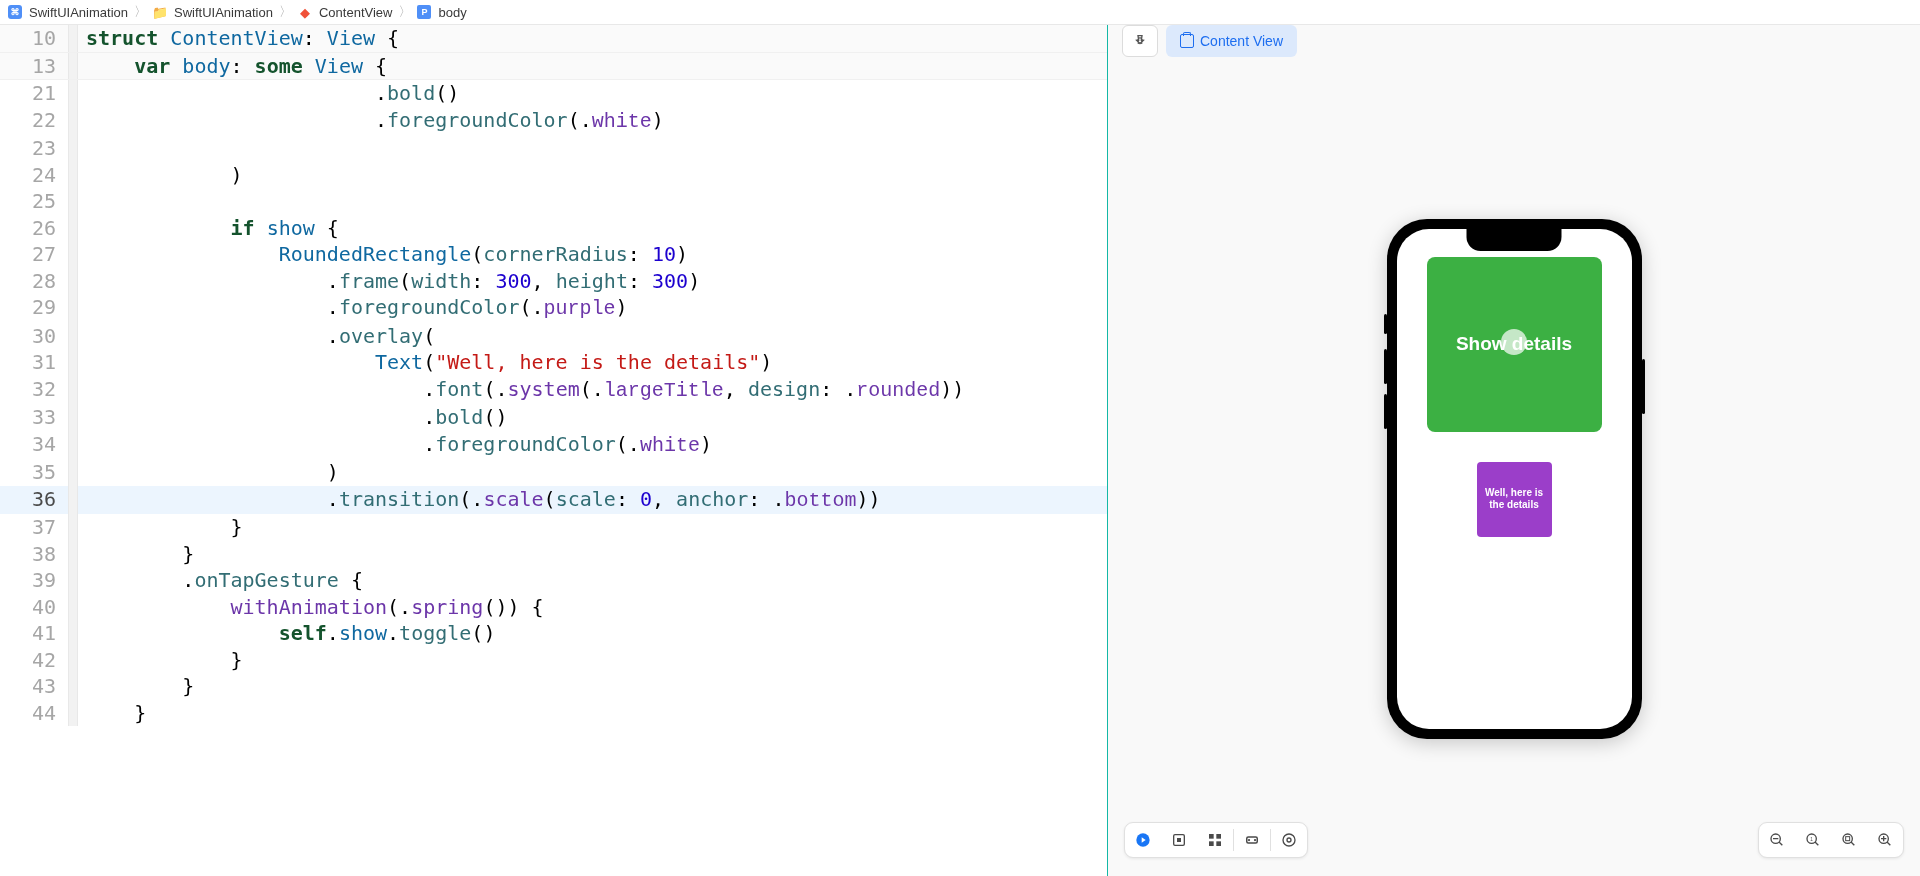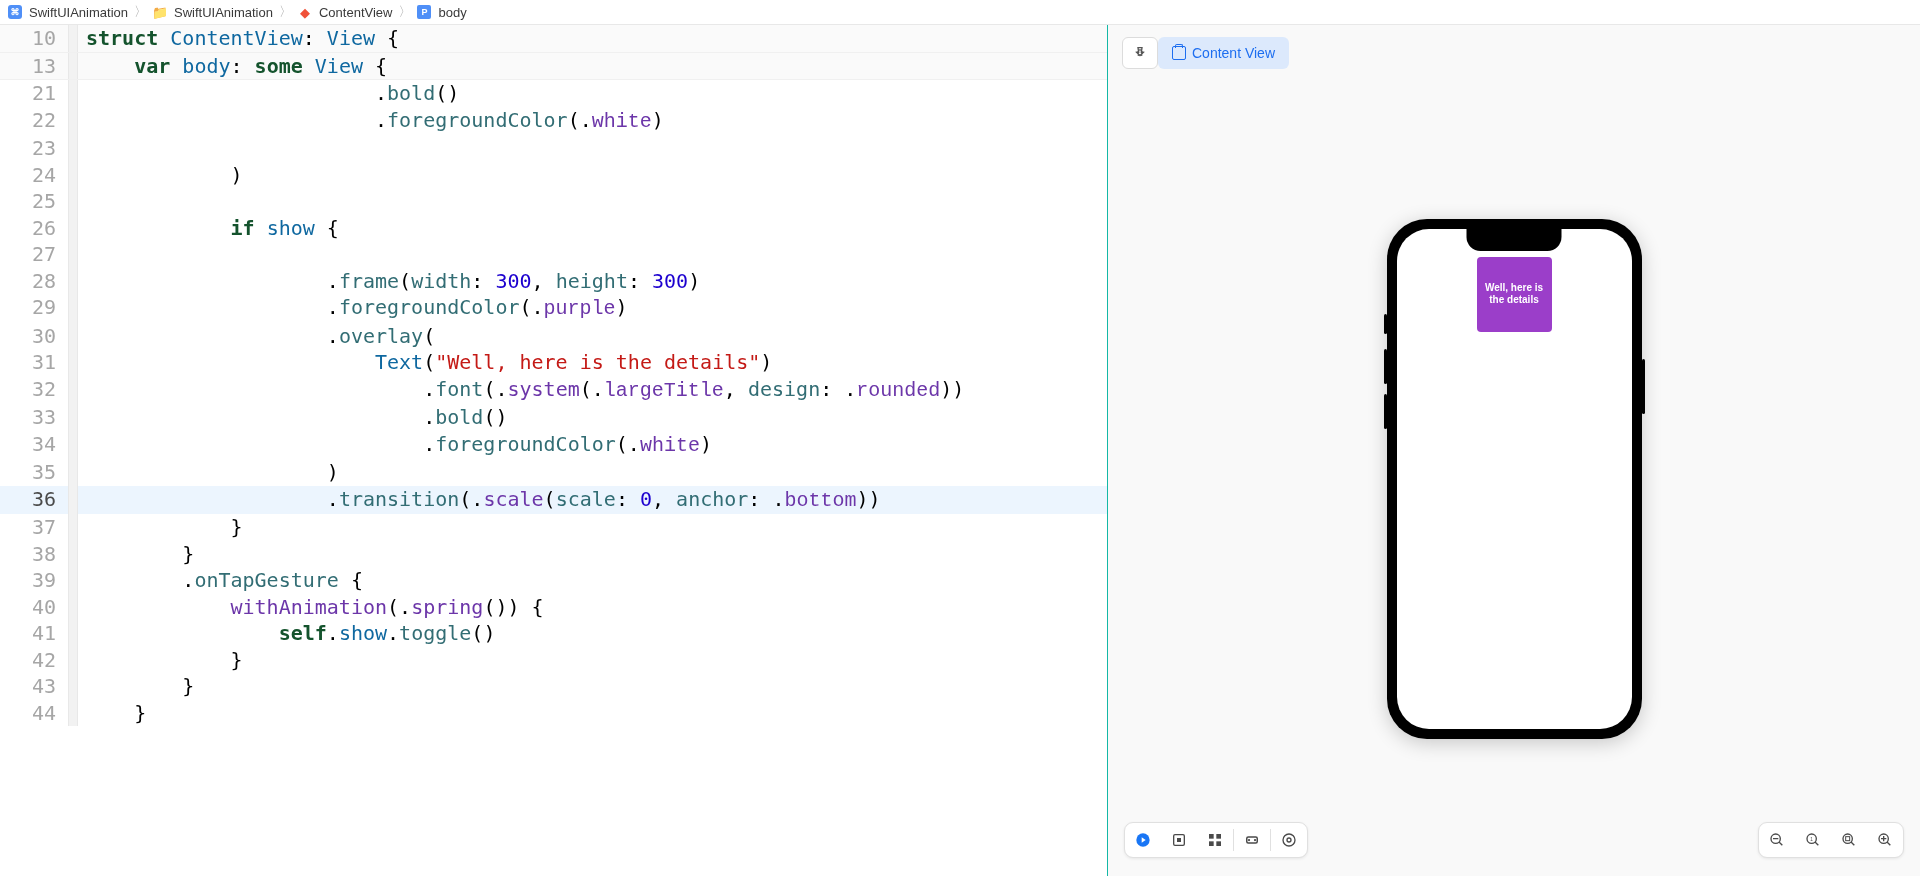--- a/index.html
+++ b/index.html
@@ -36,21 +36,21 @@
 .fn { color: #326d74; }
 .fn2 { color: #6c36a9; text-align: center; }
 .arg { color: #326d74; }
 .num { color: #1c00cf; }
 .str { color: #c41a16; }
 .enum { color: #6c36a9; font-family: Liberation Mono, monospace; }
 .plain { color: #000; }
 
 
 .preview { flex: 1; background: #f9f9f9; position: relative; display: flex; flex-direction: column; }
-.preview-top { height: 56px; display: flex; align-items: center; padding: 0 14px; }
+.preview-top { height: 56px; display: flex; padding: 0 14px; gap: 8px; }
 .pin-btn { width: 36px; height: 32px; border: 1px solid #dcdcdc; border-radius: 6px; background: #fff; display: flex; align-items: center; justify-content: center; color: #555; }
 .content-view-btn { height: 32px; padding: 0 14px; border-radius: 6px; background: #dce9fc; color: #1d6ef0; display: flex; align-items: center; gap: 6px; font-size: 14px; border: none; }
 .cv-icon { width: 14px; height: 14px; border: 1.5px solid #1d6ef0; border-radius: 2px; position: relative; }
 .cv-icon::before { content: ""; position: absolute; top: -3px; left: 2px; right: 2px; height: 3px; border: 1.5px solid #1d6ef0; border-bottom: none; border-radius: 2px 2px 0 0; }
 
 
 .phone-wrap { flex: 1; display: flex; align-items: center; justify-content: center; }
 .phone { width: 255px; height: 520px; background: #000; border-radius: 40px; padding: 10px; position: relative; box-shadow: 0 4px 20px rgba(0,0,0,0.2); }
 .phone-screen { width: 100%; height: 100%; background: #fff; border-radius: 32px; overflow: hidden; position: relative; }
 .notch { position: absolute; top: 0; left: 50%; transform: translateX(-50%); width: 95px; height: 22px; background: #000; border-radius: 0 0 14px 14px; z-index: 10; }
@@ -99,21 +99,21 @@
         <div class="code-line sticky"><div class="gutter">10</div><div class="fold-strip"></div><div class="code"><span class="kw">struct</span><span class="plain"> </span><span class="type">ContentView</span><span class="plain">: </span><span class="type">View</span><span class="plain"> {</span></div></div>
         <div class="code-line sticky"><div class="gutter">13</div><div class="fold-strip"></div><div class="code"><span class="plain">    </span><span class="kw">var</span><span class="plain"> </span><span class="var">body</span><span class="plain">: </span><span class="kw">some</span><span class="plain"> </span><span class="type">View</span><span class="plain"> {</span></div></div>
       </div>
     <div class="code-body" id="codebody">
         <div class="code-line"><div class="gutter">21</div><div class="fold-strip"></div><div class="code"><span class="plain">                        .</span><span class="fn">bold</span><span class="plain">()</span></div></div>
         <div class="code-line"><div class="gutter">22</div><div class="fold-strip"></div><div class="code"><span class="plain">                        .</span><span class="fn">foregroundColor</span><span class="plain">(.</span><span class="enum">white</span><span class="plain">)</span></div></div>
         <div class="code-line"><div class="gutter">23</div><div class="fold-strip"></div><div class="code">&nbsp;</div></div>
         <div class="code-line"><div class="gutter">24</div><div class="fold-strip"></div><div class="code"><span class="plain">            )</span></div></div>
         <div class="code-line"><div class="gutter">25</div><div class="fold-strip"></div><div class="code">&nbsp;</div></div>
         <div class="code-line"><div class="gutter">26</div><div class="fold-strip"></div><div class="code"><span class="plain">            </span><span class="kw">if</span><span class="plain"> </span><span class="var">show</span><span class="plain"> {</span></div></div>
-        <div class="code-line"><div class="gutter">27</div><div class="fold-strip"></div></div>
+        <div class="code-line"><div class="gutter">27</div><div class="fold-strip"></div><div class="code"><span class="plain">                </span><span class="type">RoundedRectangle</span><span class="plain">(</span><span class="arg">cornerRadius</span><span class="plain">: </span><span class="num">10</span><span class="plain">)</span></div></div>
         <div class="code-line"><div class="gutter">28</div><div class="fold-strip"></div><div class="code"><span class="plain">                    .</span><span class="fn">frame</span><span class="plain">(</span><span class="arg">width</span><span class="plain">: </span><span class="num">300</span><span class="plain">, </span><span class="arg">height</span><span class="plain">: </span><span class="num">300</span><span class="plain">)</span></div></div>
         <div class="code-line"><div class="gutter">29</div><div class="fold-strip"></div><div class="code"><span class="plain">                    .</span><span class="fn">foregroundColor</span><span class="plain">(.</span><span class="enum">purple</span><span class="plain">)</span></div></div>
         <div class="code-line"><div class="gutter">30</div><div class="fold-strip"></div><div class="code"><span class="plain">                    .</span><span class="fn">overlay</span><span class="plain">(</span></div></div>
         <div class="code-line"><div class="gutter">31</div><div class="fold-strip"></div><div class="code"><span class="plain">                        </span><span class="type">Text</span><span class="plain">(</span><span class="str">"Well, here is the details"</span><span class="plain">)</span></div></div>
         <div class="code-line"><div class="gutter">32</div><div class="fold-strip"></div><div class="code"><span class="plain">                            .</span><span class="fn">font</span><span class="plain">(.</span><span class="fn2">system</span><span class="plain">(.</span><span class="enum">largeTitle</span><span class="plain">, </span><span class="arg">design</span><span class="plain">: .</span><span class="enum">rounded</span><span class="plain">))</span></div></div>
         <div class="code-line"><div class="gutter">33</div><div class="fold-strip"></div><div class="code"><span class="plain">                            .</span><span class="fn">bold</span><span class="plain">()</span></div></div>
         <div class="code-line"><div class="gutter">34</div><div class="fold-strip"></div><div class="code"><span class="plain">                            .</span><span class="fn">foregroundColor</span><span class="plain">(.</span><span class="enum">white</span><span class="plain">)</span></div></div>
         <div class="code-line"><div class="gutter">35</div><div class="fold-strip"></div><div class="code"><span class="plain">                    )</span></div></div>
         <div class="code-line selected"><div class="gutter sel">36</div><div class="fold-strip"></div><div class="code"><span class="plain">                    .</span><span class="fn">transition</span><span class="plain">(.</span><span class="fn2">scale</span><span class="plain">(</span><span class="arg">scale</span><span class="plain">: </span><span class="num">0</span><span class="plain">, </span><span class="arg">anchor</span><span class="plain">: .</span><span class="enum">bottom</span><span class="plain">))</span></div></div>
         <div class="code-line"><div class="gutter">37</div><div class="fold-strip"></div><div class="code"><span class="plain">            }</span></div></div>
@@ -143,20 +143,24 @@
 
     <div class="phone-wrap">
       <div class="phone">
         <div class="side-btn side-l1"></div>
         <div class="side-btn side-l2"></div>
         <div class="side-btn side-l3"></div>
         <div class="side-btn side-r"></div>
         <div class="phone-screen">
           <div class="notch"></div>
           <div class="screen-content">
+            <div class="green-card">
+              <div class="tap-dot"></div>
+              <span class="green-card-text">Show details</span>
+            </div>
             <div class="purple-card">
               <span class="purple-card-text">Well, here is the details</span>
             </div>
           </div>
         </div>
       </div>
     </div>
 
     <div class="preview-toolbar tb-left">
       <button class="tb-btn play">

